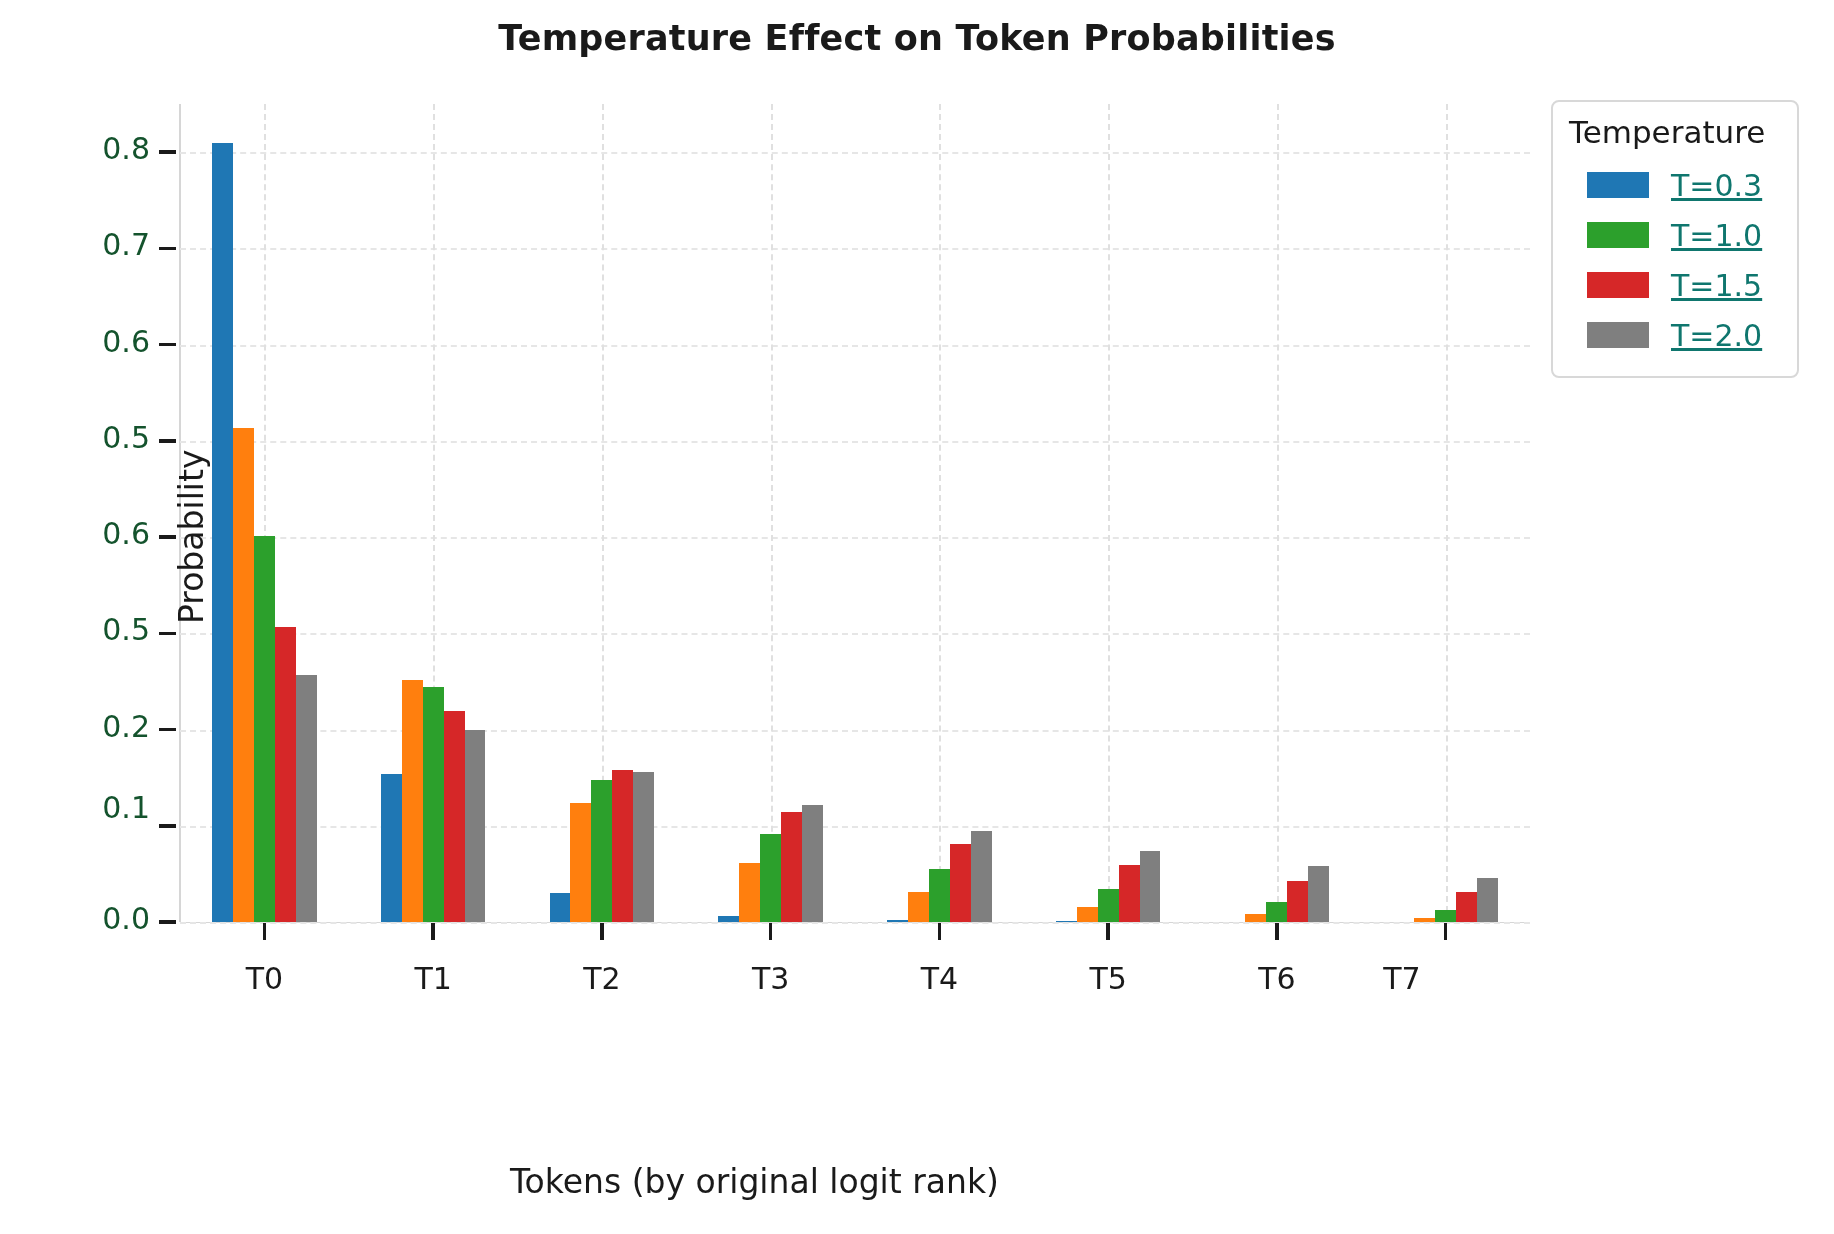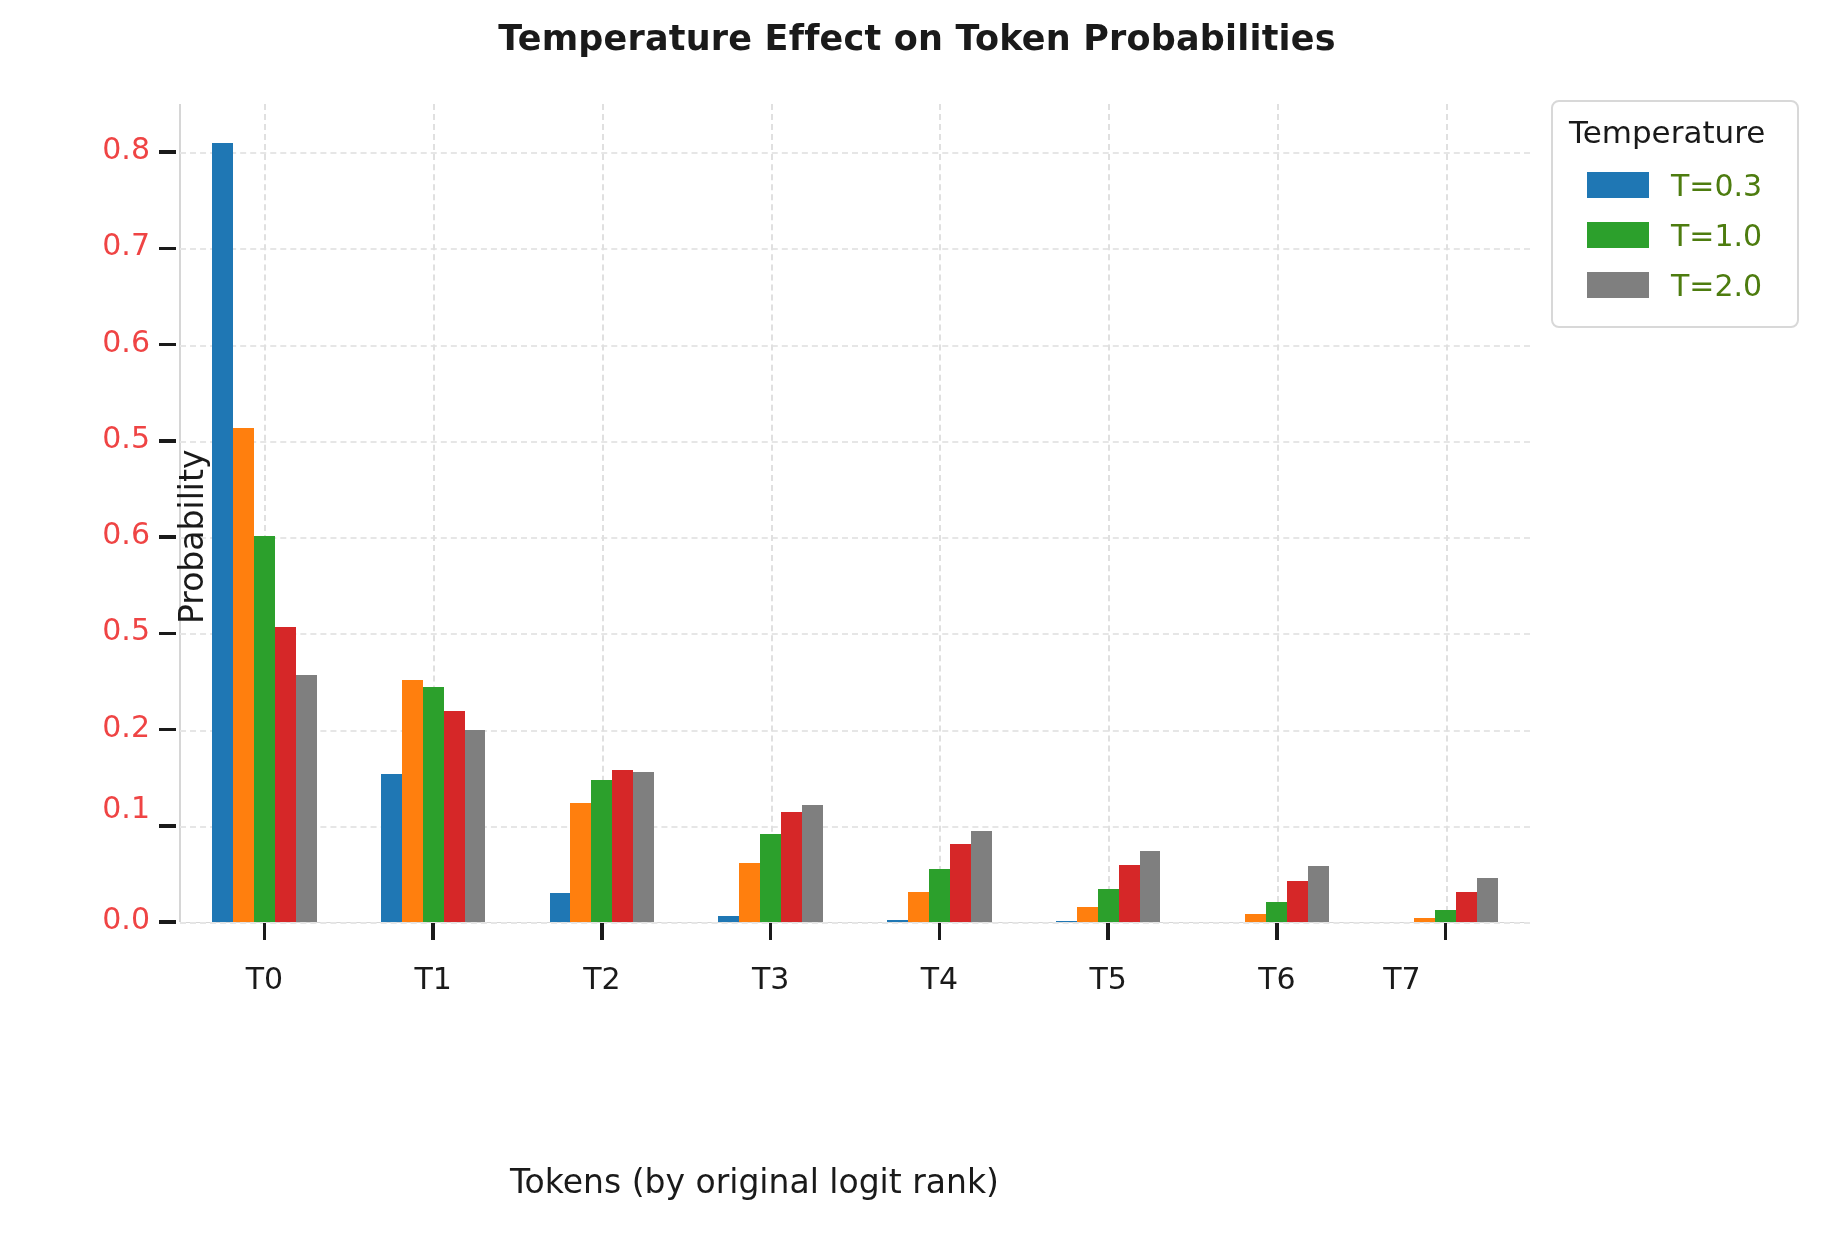--- a/index.html
+++ b/index.html
@@ -37,21 +37,21 @@
     position:absolute;top:0;height:818px;width:0;
     border-left:2.5px dashed #e0e0e0;
   }
 
   
   .ytick-mark{
     position:absolute;width:17px;height:3.5px;background:#1a1a1a;left:-21px;
   }
   .ylabel-text{
     position:absolute;left:-160px;width:130px;text-align:right;
-    font-size:30px;color:#ef4444;
+    font-size:30px;color:#14532d;
   }
   .xtick-mark{
     position:absolute;bottom:-18px;width:3.5px;height:17px;background:#1a1a1a;
   }
   .xtick-label{
     position:absolute;bottom:-74px;width:120px;margin-left:-60px;
     text-align:center;font-size:30px;color:#1a1a1a;
   }
 
   
@@ -80,21 +80,21 @@
   #legend-title{
     font-size:31px;color:#1a1a1a;
     margin:2px 0 10px 0;
   }
   .legend-row{
     display:flex;align-items:center;height:50px;
   }
   .legend-swatch{
     width:62px;height:26px;margin-left:18px;margin-right:22px;flex:none;
   }
-  .legend-text{font-size:30px;color:#4d7c0f;}
+  .legend-text{font-size:30px;color:#0f766e;text-decoration:underline;}
 </style>
 </head>
 <body>
 
 <div id="figure">
 
   <div id="chart-title">Temperature Effect on Token Probabilities</div>
 
   <div id="plot-area">
     <div class="spine" id="spine-left"></div>
@@ -214,19 +214,23 @@
     <div id="legend-rows">
         <div class="legend-row">
           <span class="legend-swatch" style="background: rgb(31, 119, 180);"></span>
           <span class="legend-text">T=0.3</span>
         </div>
         <div class="legend-row">
           <span class="legend-swatch" style="background: rgb(44, 160, 44);"></span>
           <span class="legend-text">T=1.0</span>
         </div>
         <div class="legend-row">
+          <span class="legend-swatch" style="background: rgb(214, 39, 40);"></span>
+          <span class="legend-text">T=1.5</span>
+        </div>
+        <div class="legend-row">
           <span class="legend-swatch" style="background: rgb(127, 127, 127);"></span>
           <span class="legend-text">T=2.0</span>
         </div>
       </div>
   </div>
 
 </div>
 
 </body></html>

